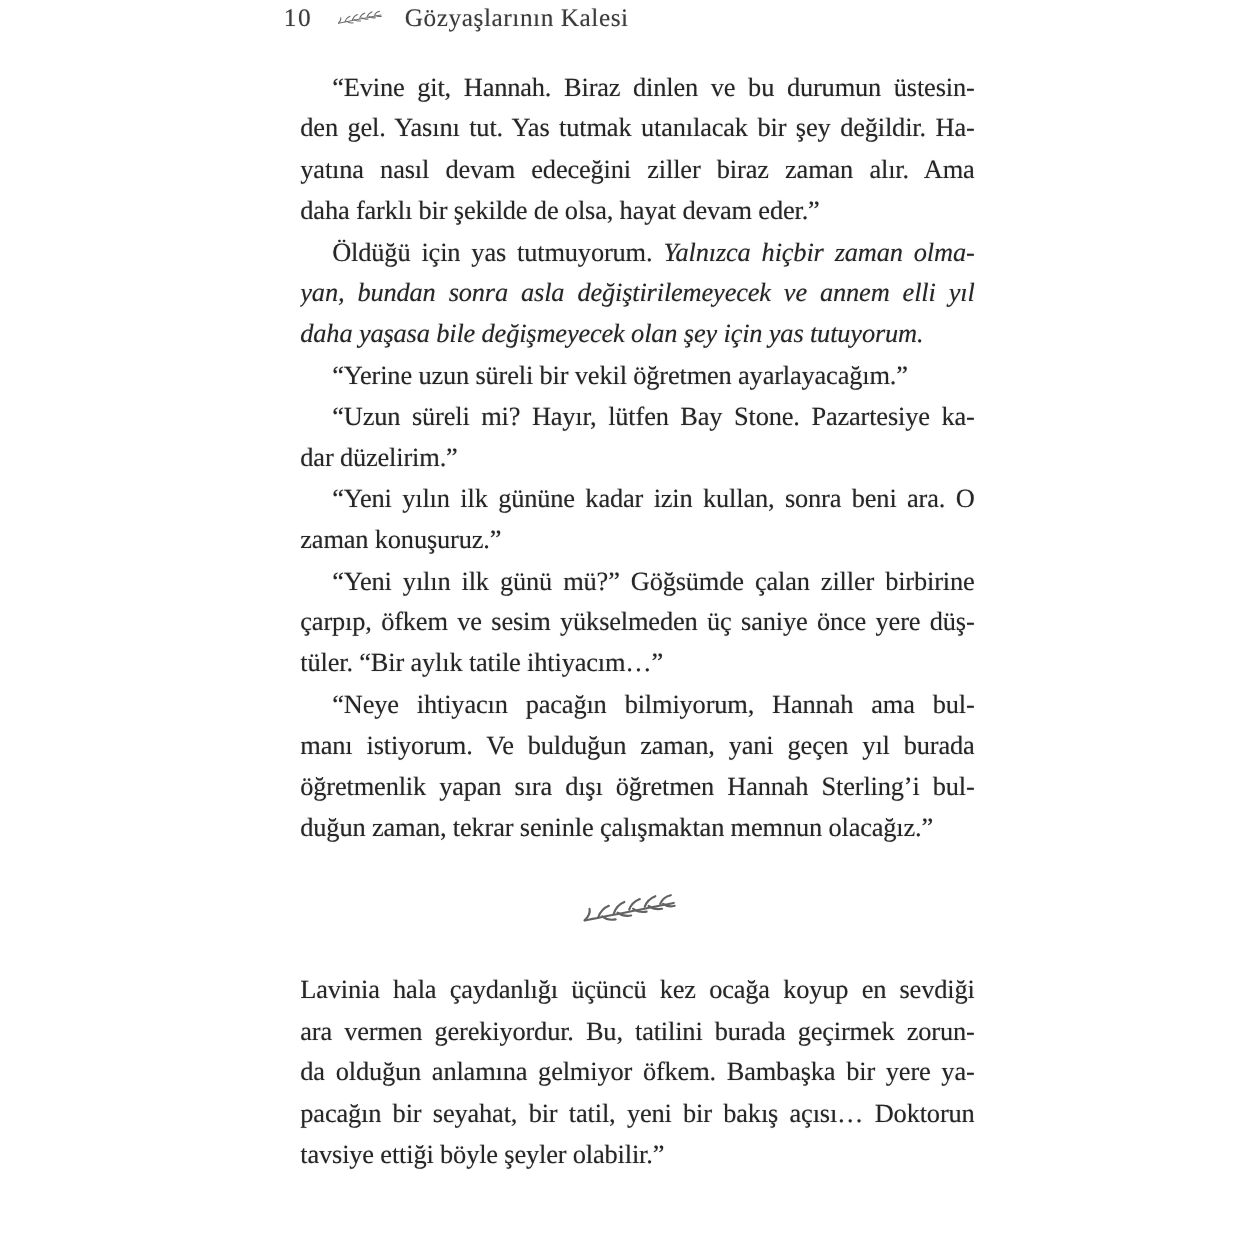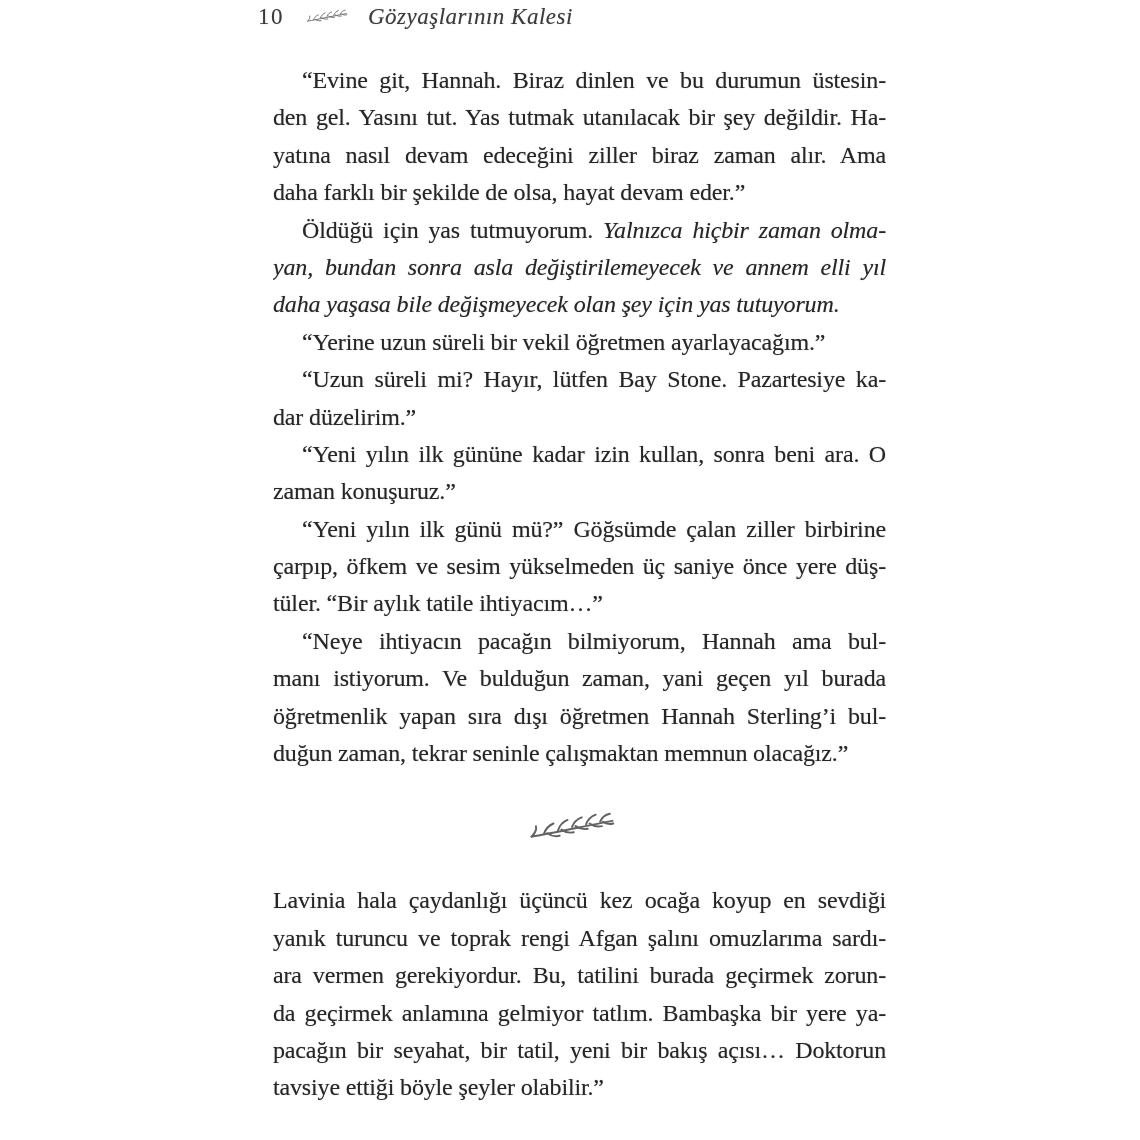--- a/index.html
+++ b/index.html
@@ -12,21 +12,21 @@
     position:relative;width:1140px;height:1140px;background:#fff;overflow:hidden;
   }
   .running-header{
     position:absolute;left:258px;top:3px;width:628px;
     display:flex;align-items:flex-start;
     font-size:23px;line-height:28px;color:#3b3b3b;
     text-shadow:0 0 1px rgba(80,80,80,.45);
   }
   .page-number{letter-spacing:1.5px;}
   .header-ornament{margin-left:22px;margin-right:20px;opacity:.75;}
-  .book-title{font-style:italic;letter-spacing:.5px;}
+  .book-title{letter-spacing:.5px;}
   .body-text{
     position:absolute;left:258px;top:62px;width:628px;
     font-size:24px;
     text-shadow:0 0 1px rgba(70,70,70,.5);
     letter-spacing:-0.15px;
   }
   .paragraph{margin:0;}
   .line{
     height:37.4px;line-height:37.4px;
     text-align:justify;text-align-last:justify;
@@ -113,21 +113,20 @@
       <path d="M54 16 C 58 19, 63 20, 68 19"></path>
       <path d="M66 14 C 68 8, 72 5, 77 3"></path>
       <path d="M70 13 C 74 16, 79 17, 84 16"></path>
       <path d="M82 11 C 84 6, 88 3, 93 2"></path>
       <path d="M85 11 C 89 14, 93 14, 97 13"></path>
     </g>
   </svg>
       </div>
       <div class="paragraph">
         <div class="line"><span>Lavinia hala çaydanlığı üçüncü kez ocağa koyup en sevdiği</span></div>
-        <div class="line"><span>yanık turuncu ve toprak rengi Afgan şalını omuzlarıma sardı-</span></div>
         <div class="line"><span>ara vermen gerekiyordur. Bu, tatilini burada geçirmek zorun-</span></div>
-        <div class="line"><span>da geçirmek anlamına gelmiyor tatlım. Bambaşka bir yere ya-</span></div>
+        <div class="line"><span>da olduğun anlamına gelmiyor öfkem. Bambaşka bir yere ya-</span></div>
         <div class="line"><span>pacağın bir seyahat, bir tatil, yeni bir bakış açısı… Doktorun</span></div>
         <div class="line last"><span>tavsiye ettiği böyle şeyler olabilir.”</span></div>
       </div>
     </div>
 
 </div>
 
 </body></html>

